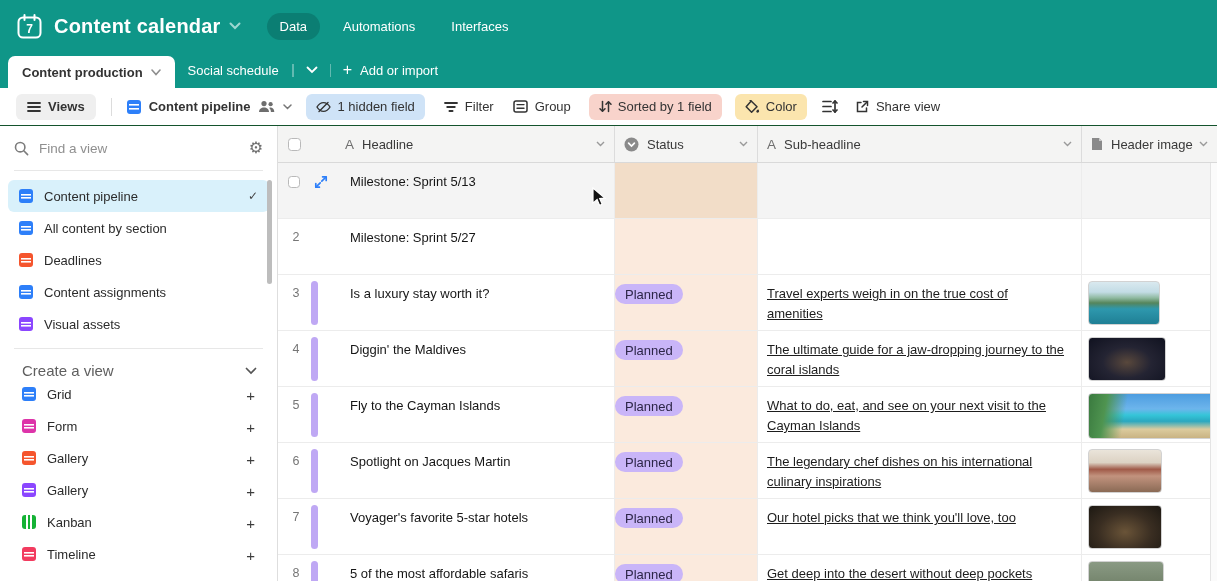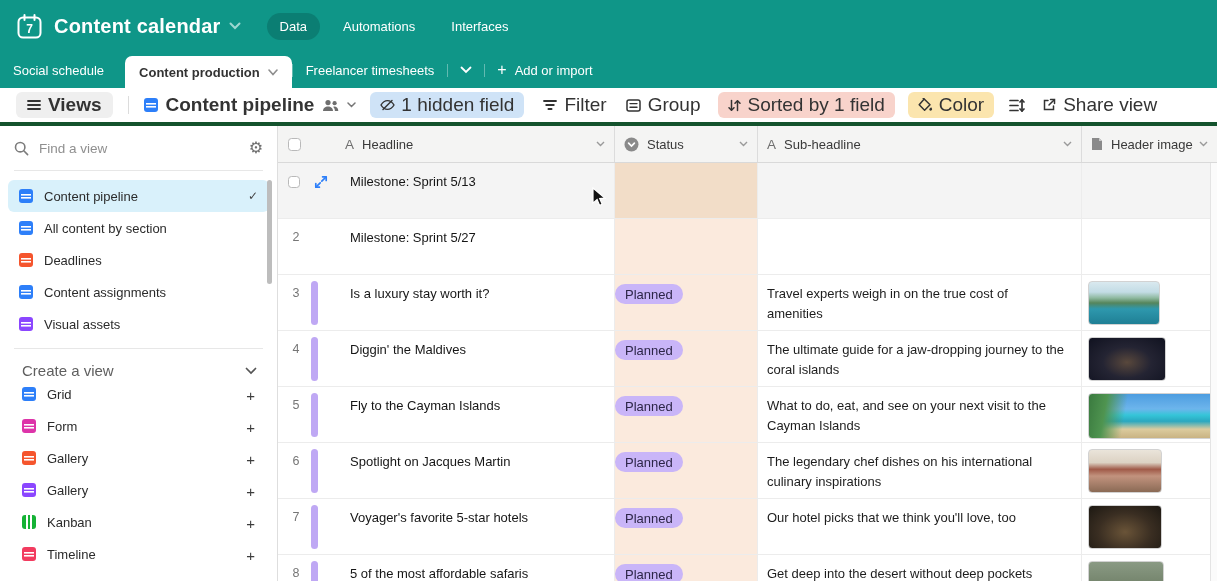--- a/index.html
+++ b/index.html
@@ -18,21 +18,21 @@
   
   .tabbar { height:36px; background:var(--teal); display:flex; align-items:flex-end; color:#fff; font-size:13px; }
   .table-tab.active { background:#fff; color:#333; height:32px; margin-left:8px; border-radius:7px 7px 0 0; padding:0 14px; display:flex; align-items:center; gap:8px; font-weight:700; }
   .table-tab.plain { height:36px; display:flex; align-items:center; padding:0 13px; }
   .tab-sep { width:1px; height:13px; background:rgba(255,255,255,.35); align-self:center; }
   .tab-caret { height:36px; display:flex; align-items:center; padding:0 12px; }
   .add-import { height:36px; display:flex; align-items:center; gap:8px; padding:0 12px; }
   .add-import .plus-glyph { font-size:16px; line-height:1; }
 
   
-  .toolbar { height:38px; background:#fff; border-bottom:4px solid #14532d; display:flex; align-items:center; padding-left:16px; font-size:19px; color:#333; }
+  .toolbar { height:38px; background:#fff; border-bottom:1px solid #14532d; display:flex; align-items:center; padding-left:16px; font-size:13px; color:#333; }
   .btn-views { background:#efefef; border-radius:6px; height:26px; padding:0 11px; display:flex; align-items:center; gap:7px; font-weight:700; }
   .tb-sep { width:1px; height:18px; background:#dcdcdc; margin:0 15px; }
   .view-switcher { display:flex; align-items:center; gap:8px; font-weight:700; }
   .pill { height:26px; border-radius:6px; padding:0 10px; display:flex; align-items:center; gap:6px; }
   .pill.hidden-fields { background:var(--hidden-pill); margin-left:14px; }
   .tb-item { display:flex; align-items:center; gap:7px; margin-left:19px; }
   .pill.sorted { background:var(--sorted-pill); margin-left:18px; }
   .pill.colorbtn { background:var(--color-pill); margin-left:13px; }
   .rowheight-btn { margin-left:15px; display:flex; }
   .tb-item.share { margin-left:17px; }
@@ -75,21 +75,21 @@
   .field-icon { display:flex; align-items:center; margin-right:8px; }
   .a-icon { font-size:13.5px; color:#6f6f6f; font-weight:400; }
   .gh-caret { margin-left:auto; display:flex; color:#9a9a9a; }
   .checkbox { width:13px; height:13px; border:1.5px solid #b9b9b9; border-radius:3.5px; background:#fff; flex:0 0 auto; }
 
   .rows { position:absolute; top:37px; left:0; right:0; }
   .row { display:flex; height:56px; border-bottom:1px solid #ececec; background:#fff; position:relative; }
   .cell { border-right:1px solid #ececec; padding-top:9px; position:relative; }
   .c1 { width:337px; padding-left:72px; }
   .c2 { width:143px; background:var(--status-col); padding-left:0; }
-  .c3 { width:324px; padding-left:9px; padding-right:14px; font-size:13px; color:#1d1d1d; line-height:20px; }
+  .c3 { width:324px; padding-left:9px; padding-right:14px; font-size:13px; color:#1d1d1d; line-height:20px;text-decoration:underline; }
   .c4 { flex:1; border-right:none; padding:6px 0 0 6px; }
   .row.hover { background:#f4f4f4; }
   .row.hover .c2 { background:#f2ddc8; }
   .row-num { position:absolute; left:0; top:11px; width:36px; text-align:center; color:#767676; font-size:12.5px; }
   .color-bar { position:absolute; left:33px; top:6px; width:7px; height:44px; border-radius:4px; background:var(--bar); }
   .row-check { position:absolute; left:10px; top:13px; }
   .row-expand { position:absolute; left:36px; top:12px; display:flex; }
   .headline-text { font-size:13px; color:#161616; line-height:20px; }
   .status-pill { display:inline-flex; align-items:center; height:20px; border-radius:10px; background:var(--select-pill); color:#2c2547; padding:0 10px; font-size:13px; }
   .thumb { border-radius:4px; border:1px solid #d2d2d2; height:44px; }
@@ -123,33 +123,30 @@
       </svg>
   </span>
   <div class="topnav">
     <span class="nav-pill active">Data</span>
     <span class="nav-pill">Automations</span>
     <span class="nav-pill">Interfaces</span>
   </div>
 </div>
 
 <div class="tabbar">
-  <div class="table-tab plain">
-      <span>Social schedule</span>
-    </div>
   <div class="table-tab active">
     <span>Content production</span>
     <svg width="10" height="7" viewBox="0 0 10 7">
         <path d="M1 1 L5 5.5 L9 1" fill="none" stroke="#8e8e8e" stroke-width="1.6" stroke-linecap="round"></path>
       </svg>
   </div>
+  <div class="table-tab plain">
+      <span>Social schedule</span>
+    </div>
   <span class="tab-sep"></span>
-  <div class="table-tab plain">
-      <span>Freelancer timesheets</span>
-    </div>
   <span class="tab-sep"></span>
   <div class="tab-caret">
     <svg width="12" height="8" viewBox="0 0 12 8">
         <path d="M1.5 1.5 L6 6 L10.5 1.5" fill="none" stroke="#fff" stroke-width="1.8" stroke-linecap="round"></path>
       </svg>
   </div>
   <span class="tab-sep"></span>
   <div class="add-import">
     <span class="plus-glyph">+</span>
     <span>Add or import</span>

